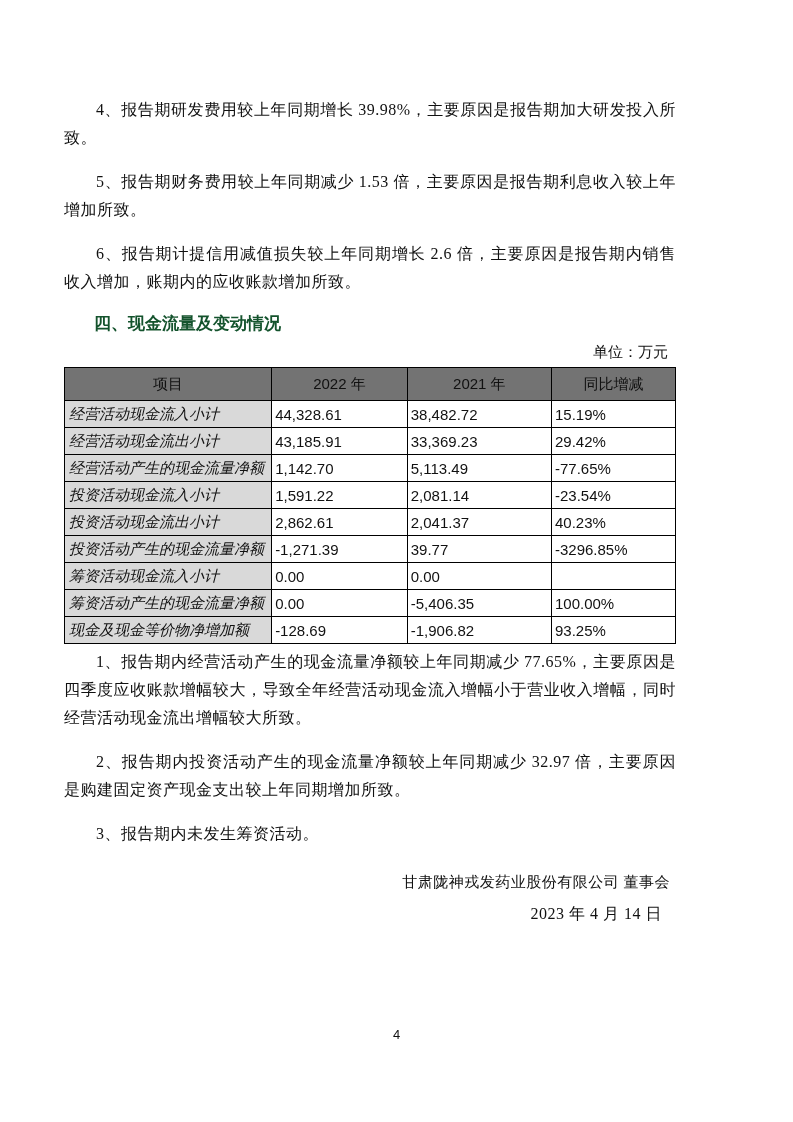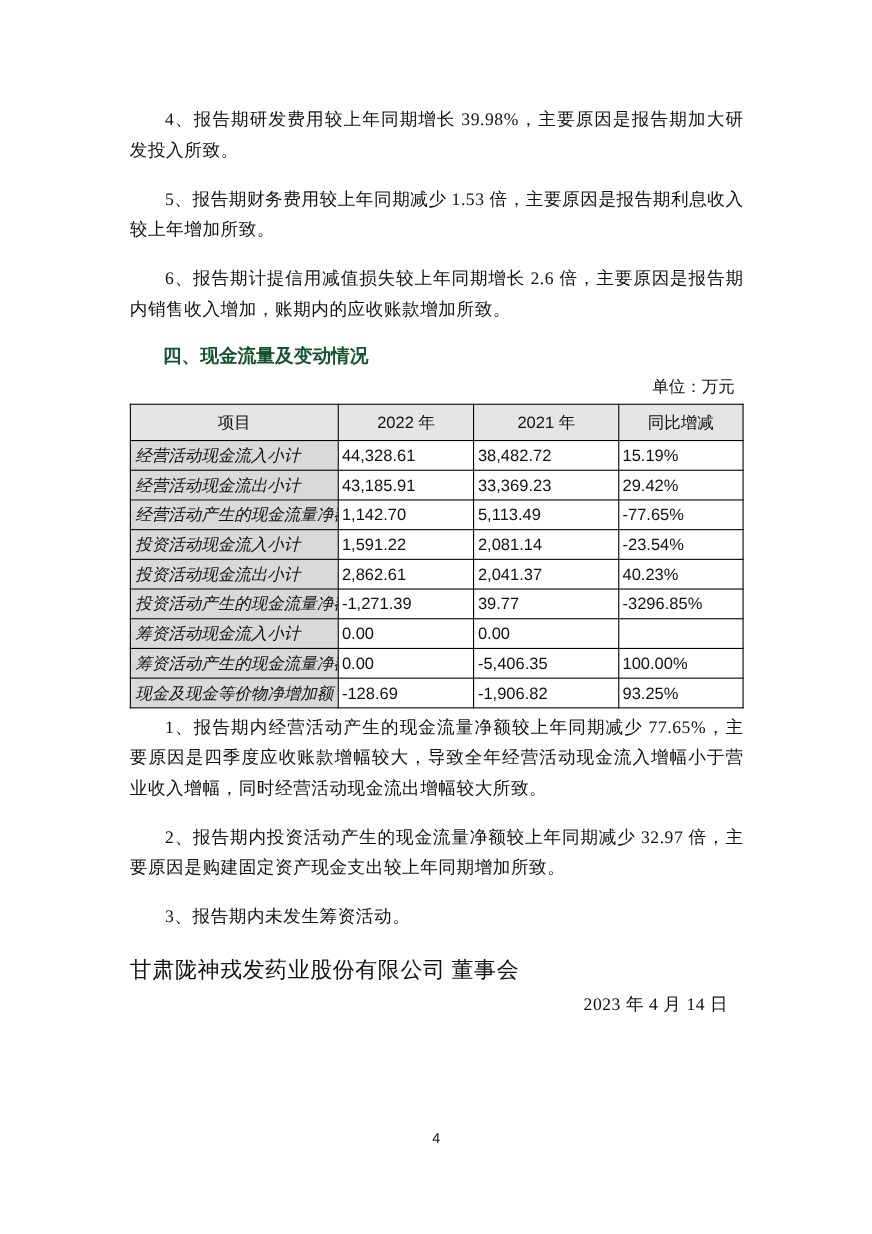--- a/index.html
+++ b/index.html
@@ -8,21 +8,21 @@
     background: #ffffff;
   }
   .page {
     position: relative;
     width: 793px;
     height: 1122px;
     background: #ffffff;
     color: #111111;
     font-family: "Liberation Serif", "DejaVu Serif", serif;
     box-sizing: border-box;
-    padding: 96px 117px 0 118px;
+    padding: 96px 117px 0 64px;
     overflow: hidden;
   }
   .para {
     margin: 0 0 16px 0;
     font-size: 16px;
     line-height: 28px;
     text-align: justify;
     text-indent: 2em;
     letter-spacing: 0.5px;
   }
@@ -54,41 +54,41 @@
   table.cash-flow col.col-y2021 { width: 23.6%; }
   table.cash-flow col.col-yoy  { width: 20.3%; }
   table.cash-flow th, table.cash-flow td {
     border: 1px solid #000000;
     font-size: 15px;
     padding: 0 3px;
     overflow: hidden;
     white-space: nowrap;
   }
   table.cash-flow th {
-    background: #e5e5e5;
+    background: #737373;
     font-weight: normal;
     text-align: center;
     height: 32px;
   }
   table.cash-flow th.year { font-family: "Liberation Sans", "DejaVu Sans", sans-serif; }
   table.cash-flow td { height: 26px; }
   table.cash-flow td.item {
     background: #d9d9d9;
     text-align: left;
     padding-left: 4px;
     font-style: italic;
   }
   table.cash-flow td.num {
     font-family: "Liberation Sans", "DejaVu Sans", sans-serif;
     background: #ffffff;
   }
   .sig-company {
     margin-top: 20px;
-    text-align: left;
-    font-size: 20px;
+    text-align: right;
+    font-size: 15px;
     line-height: 28px;
     padding-right: 6px;
     letter-spacing: 0.5px;
   }
   .sig-date {
     margin-top: 4px;
     text-align: right;
     font-size: 16px;
     line-height: 28px;
     padding-right: 14px;

